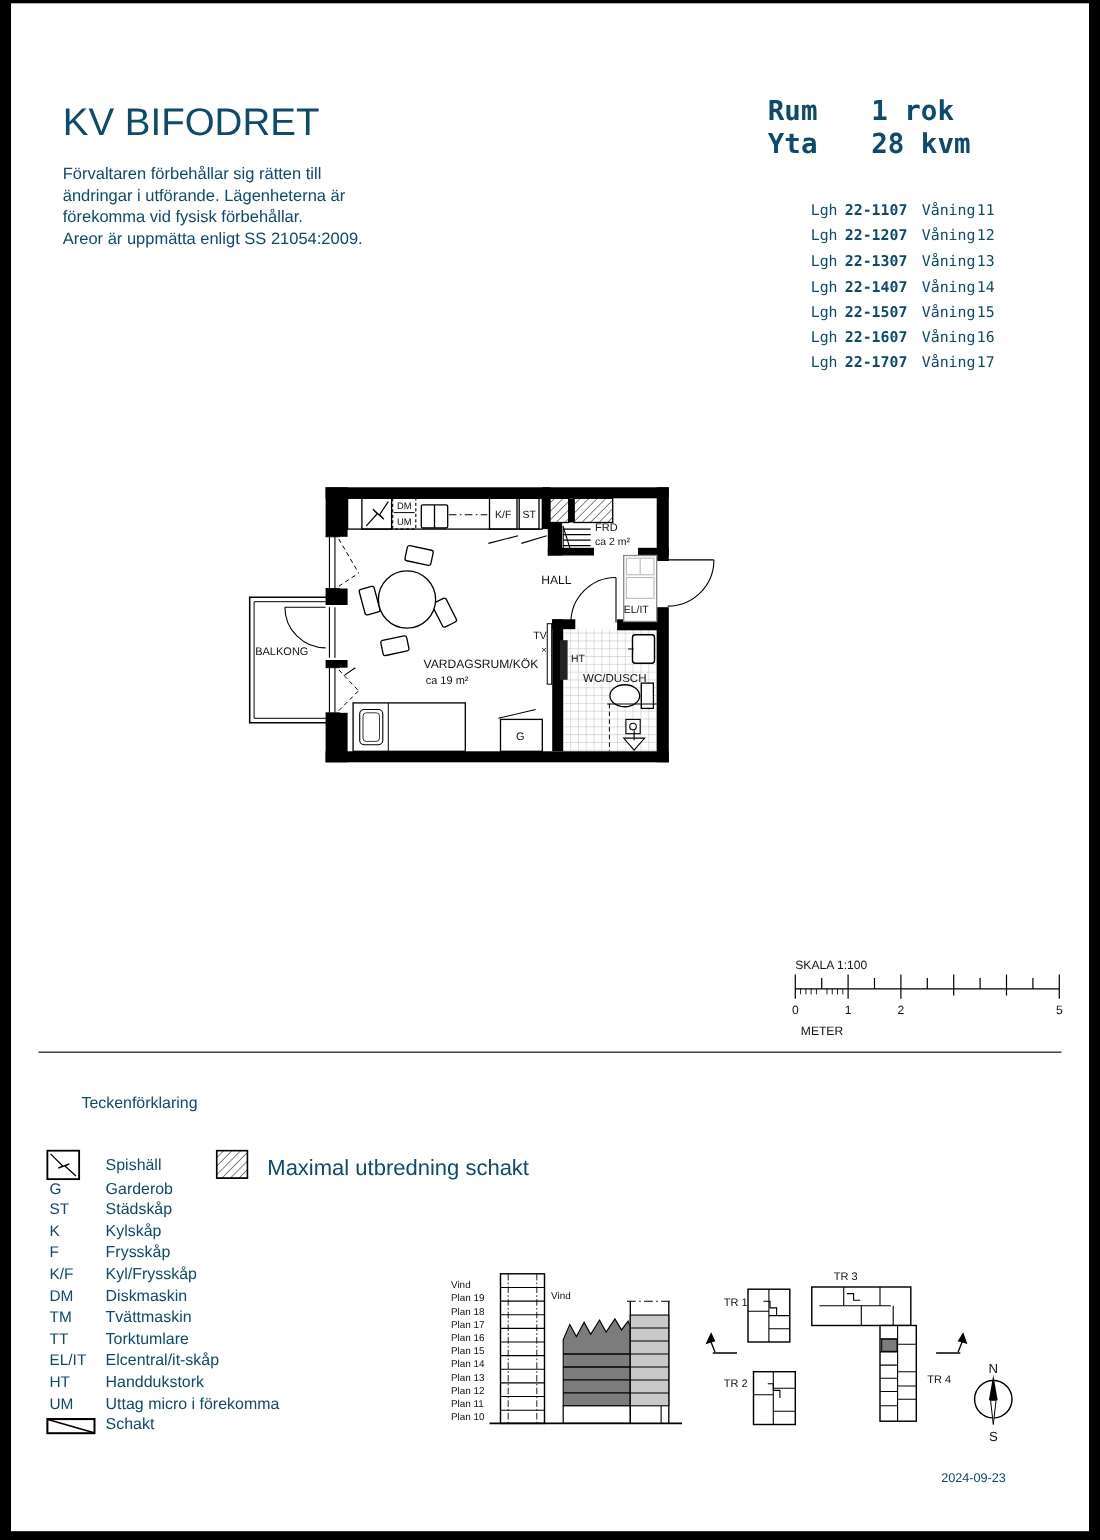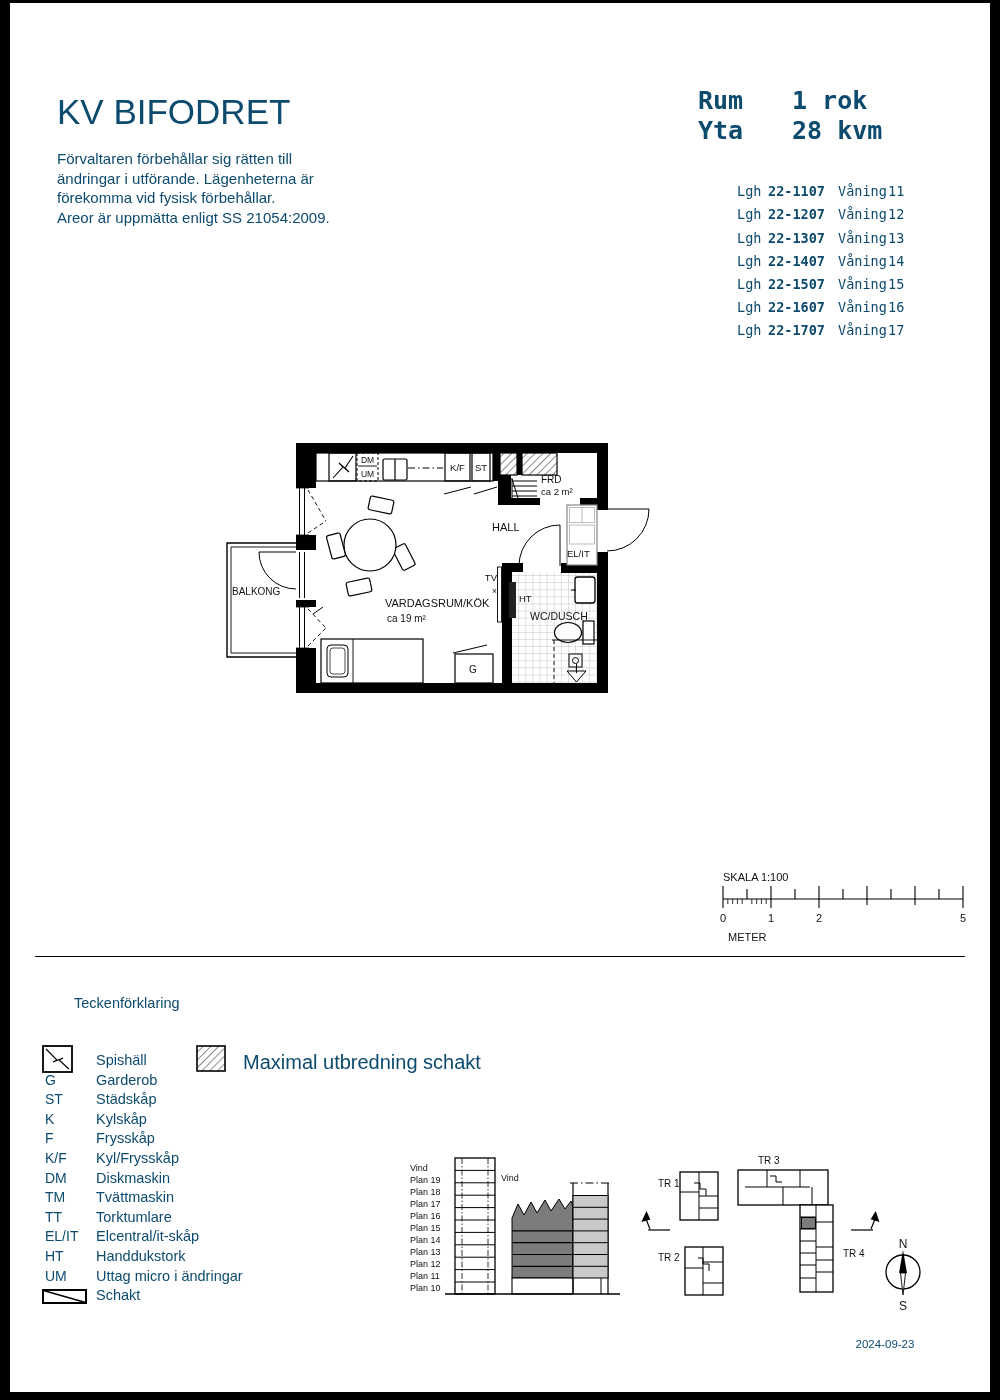--- a/index.html
+++ b/index.html
@@ -381,21 +381,21 @@
     <div class="legend-row">
         <span class="ab">EL/IT</span>
         <span class="lb">Elcentral/it-skåp</span>
       </div>
     <div class="legend-row">
         <span class="ab">HT</span>
         <span class="lb">Handdukstork</span>
       </div>
     <div class="legend-row">
         <span class="ab">UM</span>
-        <span class="lb">Uttag micro i ändringar</span>
+        <span class="lb">Uttag micro i förekomma</span>
       </div>
     <div class="legend-row">
         <span class="ab"></span>
         <span class="lb">Schakt</span>
       </div>
   </div>
 
   <svg class="abs" style="left:405px;top:1148px" width="580" height="170" viewBox="405 1148 580 170">
 
     <g font-size="9">

